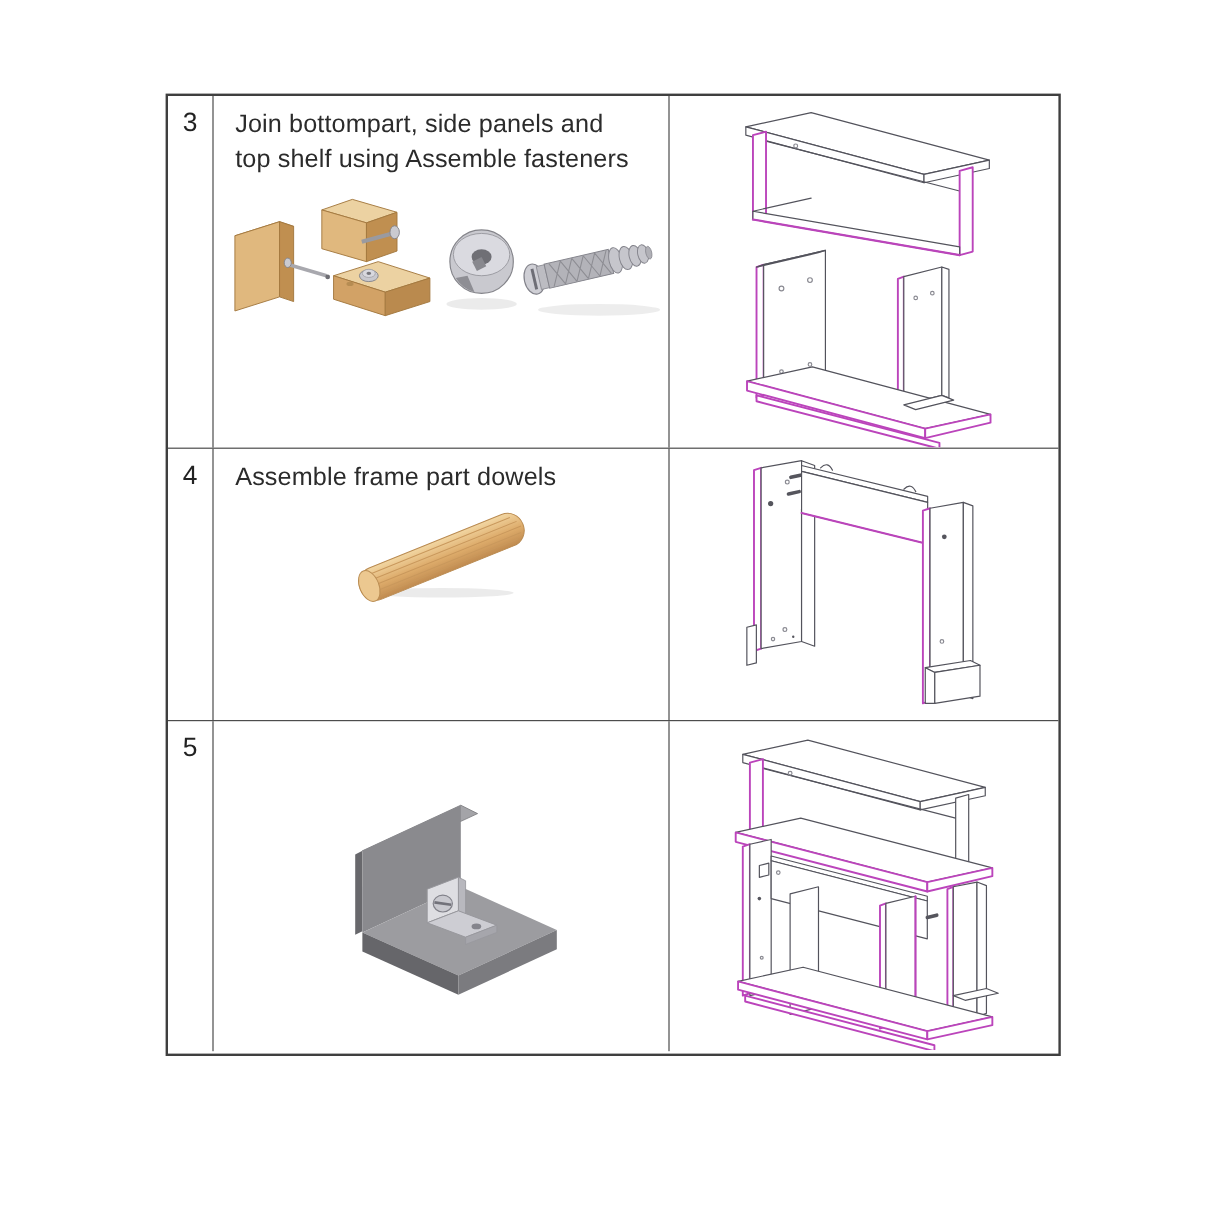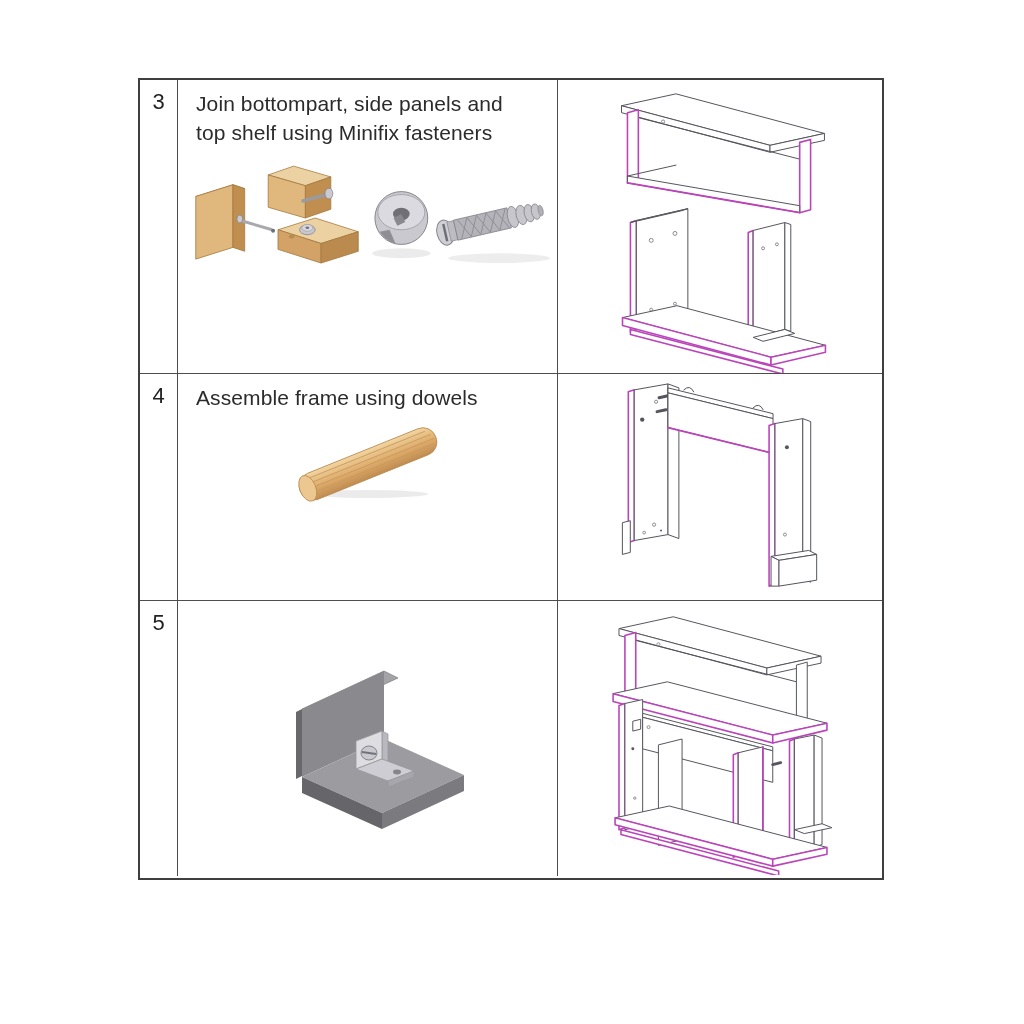--- a/index.html
+++ b/index.html
@@ -30,21 +30,21 @@
   .knurl{stroke:#8d8d93;stroke-width:0.9;}
 </style>
 </head>
 <body>
 
 <div class="sheet">
 
   <div class="row r1">
     <div class="cell numcell">3</div>
     <div class="cell">
-      <div class="instr">Join bottompart, side panels and top shelf using Minifix fasteners</div>
+      <div class="instr">Join bottompart, side panels and top shelf using Assemble fasteners</div>
       <svg class="illus" style="left:6px;top:80px;" width="372" height="118" viewBox="0 0 380 118">
 
         <g>
           <polygon points="12,36 50,24 62,28 24,40" fill="#ecd2a2" stroke="#a3793f" stroke-width="0.8"></polygon>
           <polygon points="12,36 50,24 50,88 12,100" fill="#e0b87e" stroke="#a3793f" stroke-width="0.8"></polygon>
           <polygon points="50,24 62,28 62,92 50,88" fill="#c08f50" stroke="#a3793f" stroke-width="0.8"></polygon>
           <line x1="56" y1="60" x2="90" y2="70" stroke="#a8a8ae" stroke-width="3"></line>
           <ellipse cx="57" cy="59" rx="3" ry="4" fill="#cacad0" stroke="#83838b" stroke-width="0.8"></ellipse>
           <circle cx="91" cy="71" r="2" fill="#6e6e74"></circle>
         </g>
@@ -135,21 +135,21 @@
           <polygon class="accface" points="214,280 269,268 269,275 214,288"></polygon>
           <polygon class="accface" points="72,252 226,292 226,297 72,257"></polygon>
         </g>
       </svg>
     </div>
   </div>
 
   <div class="row r2">
     <div class="cell numcell">4</div>
     <div class="cell">
-      <div class="instr">Assemble frame using dowels</div>
+      <div class="instr">Assemble frame part dowels</div>
       <svg class="illus" style="left:105px;top:50px;" width="170" height="80" viewBox="0 0 170 80">
         <defs>
           <linearGradient id="woodgrad" x1="0" y1="0" x2="0" y2="1">
             <stop offset="0" stop-color="#f2d6a2"></stop>
               <stop offset="0.55" stop-color="#ddab6a"></stop>
               <stop offset="1" stop-color="#c08b50"></stop>
           </linearGradient>
         </defs>
         <ellipse cx="85" cy="70" rx="60" ry="4" fill="rgba(0,0,0,0.08)"></ellipse>
         <g transform="rotate(-22 85 40)">

